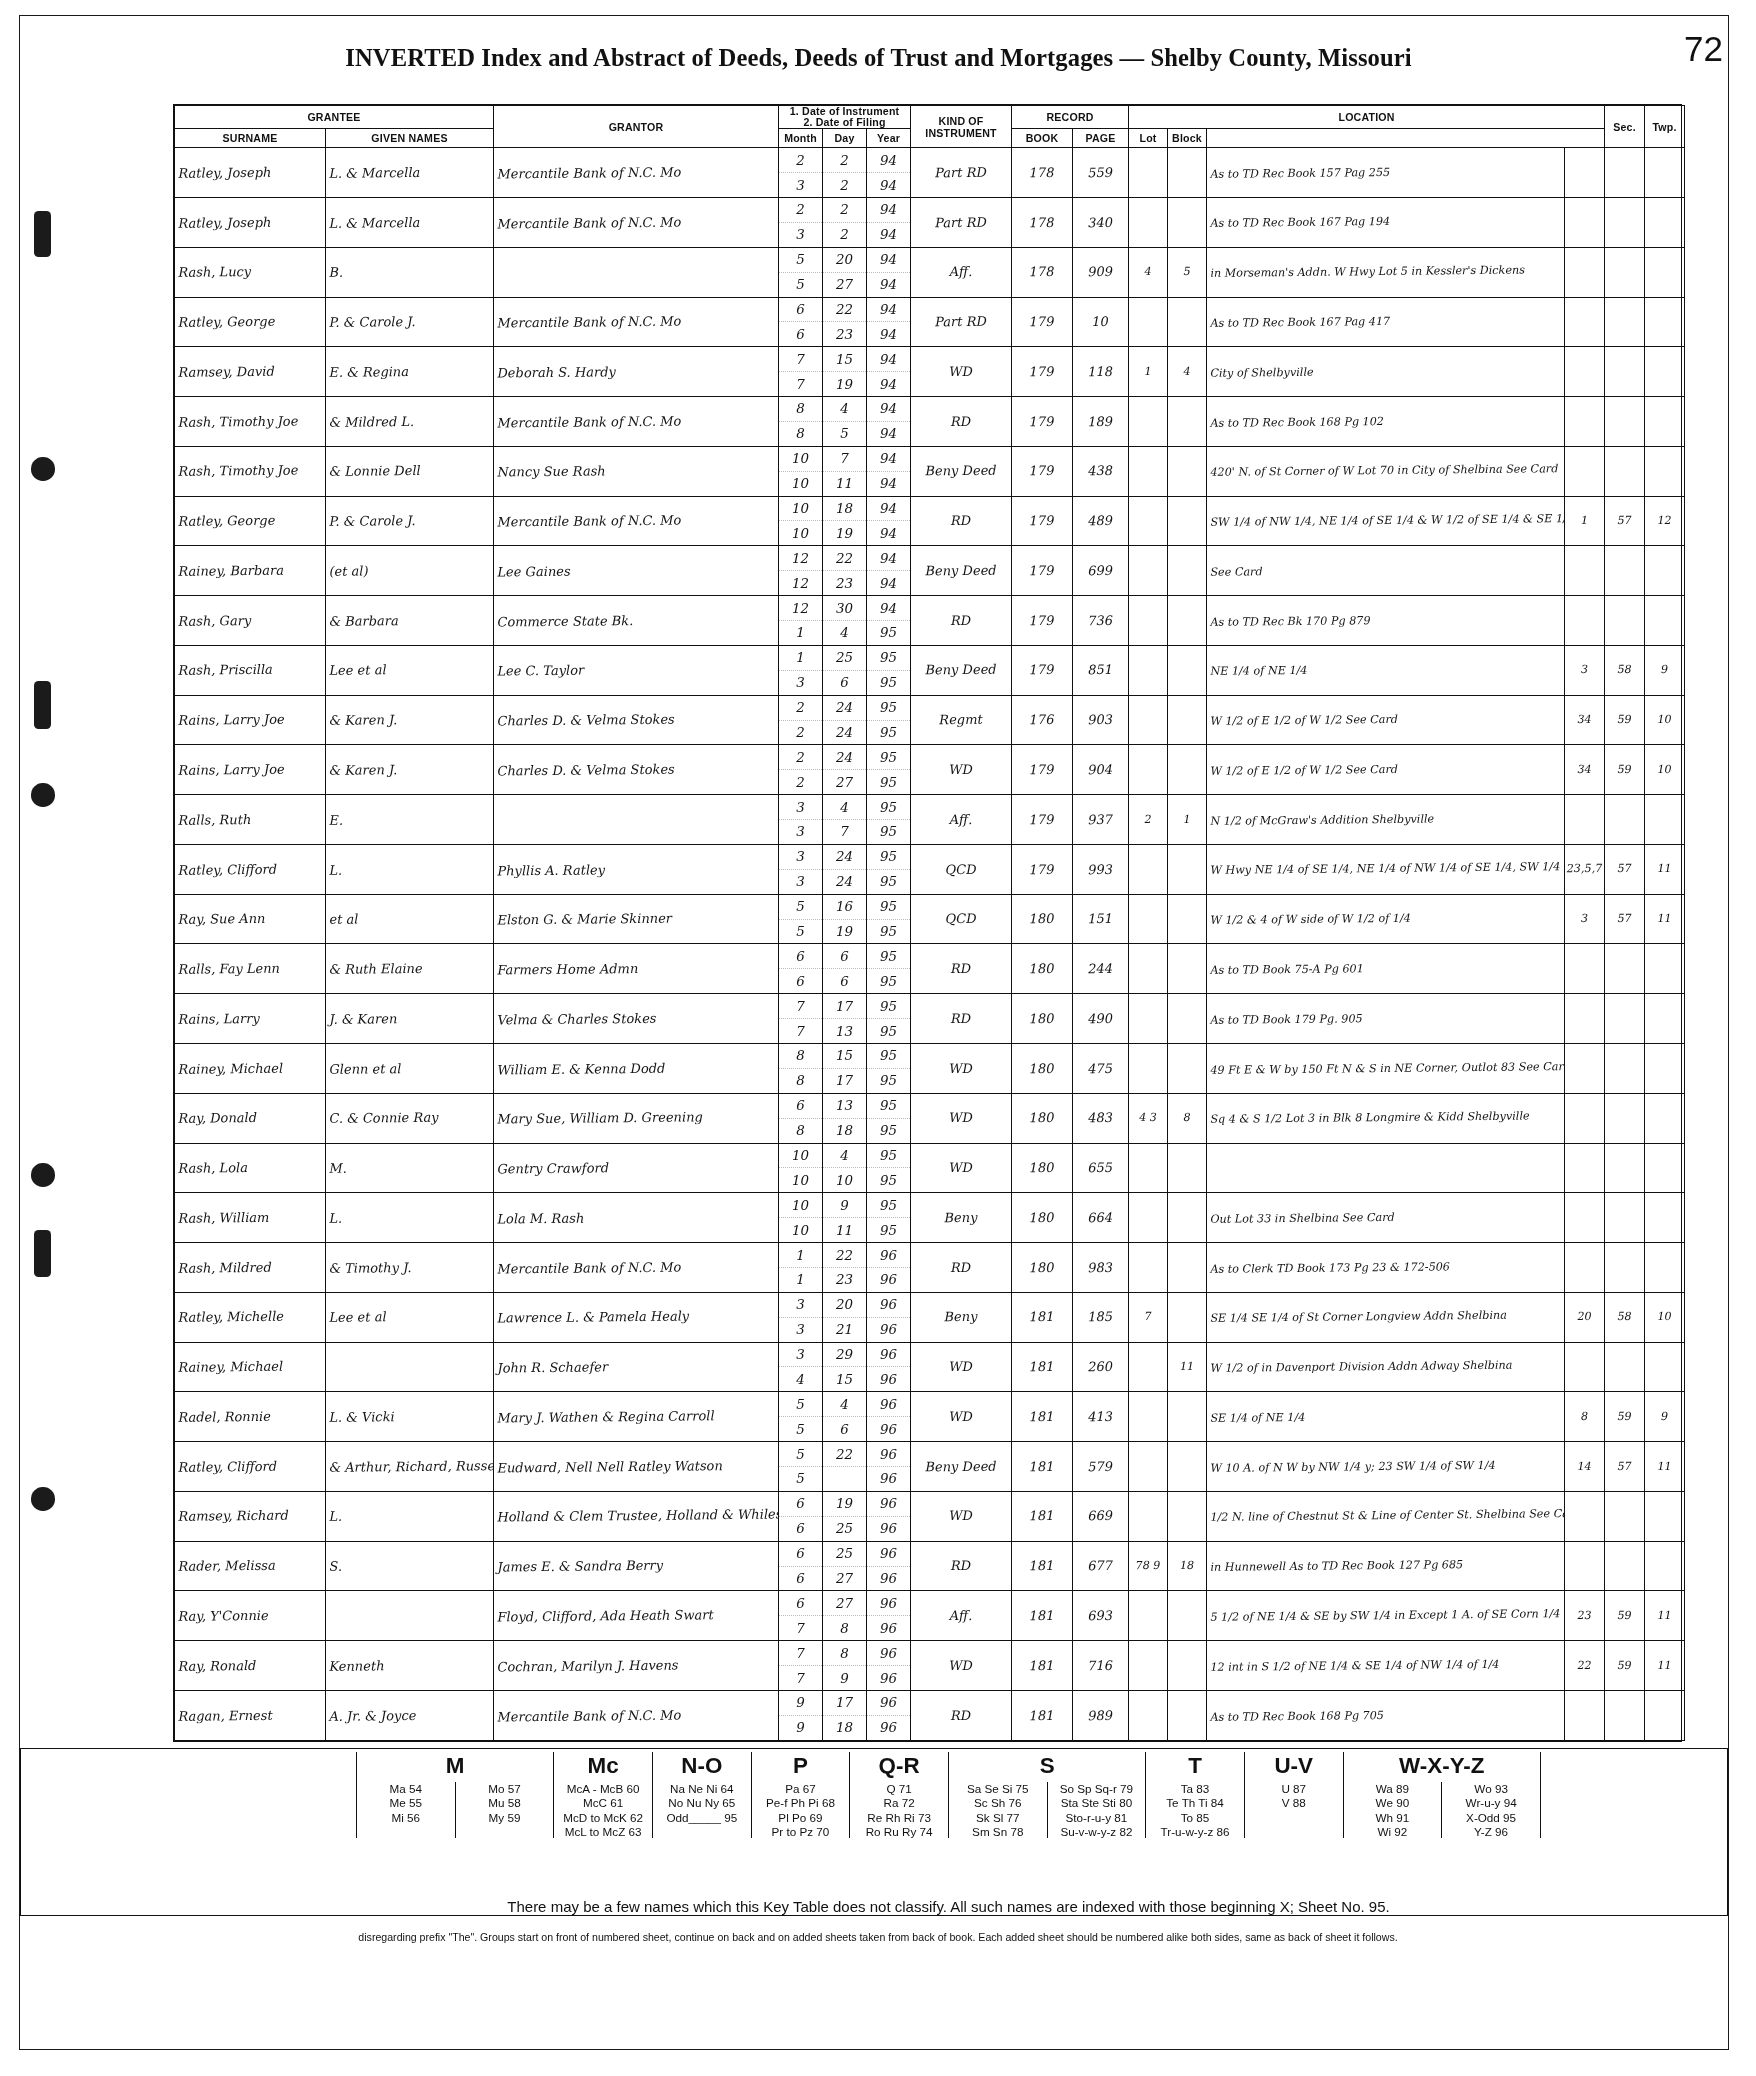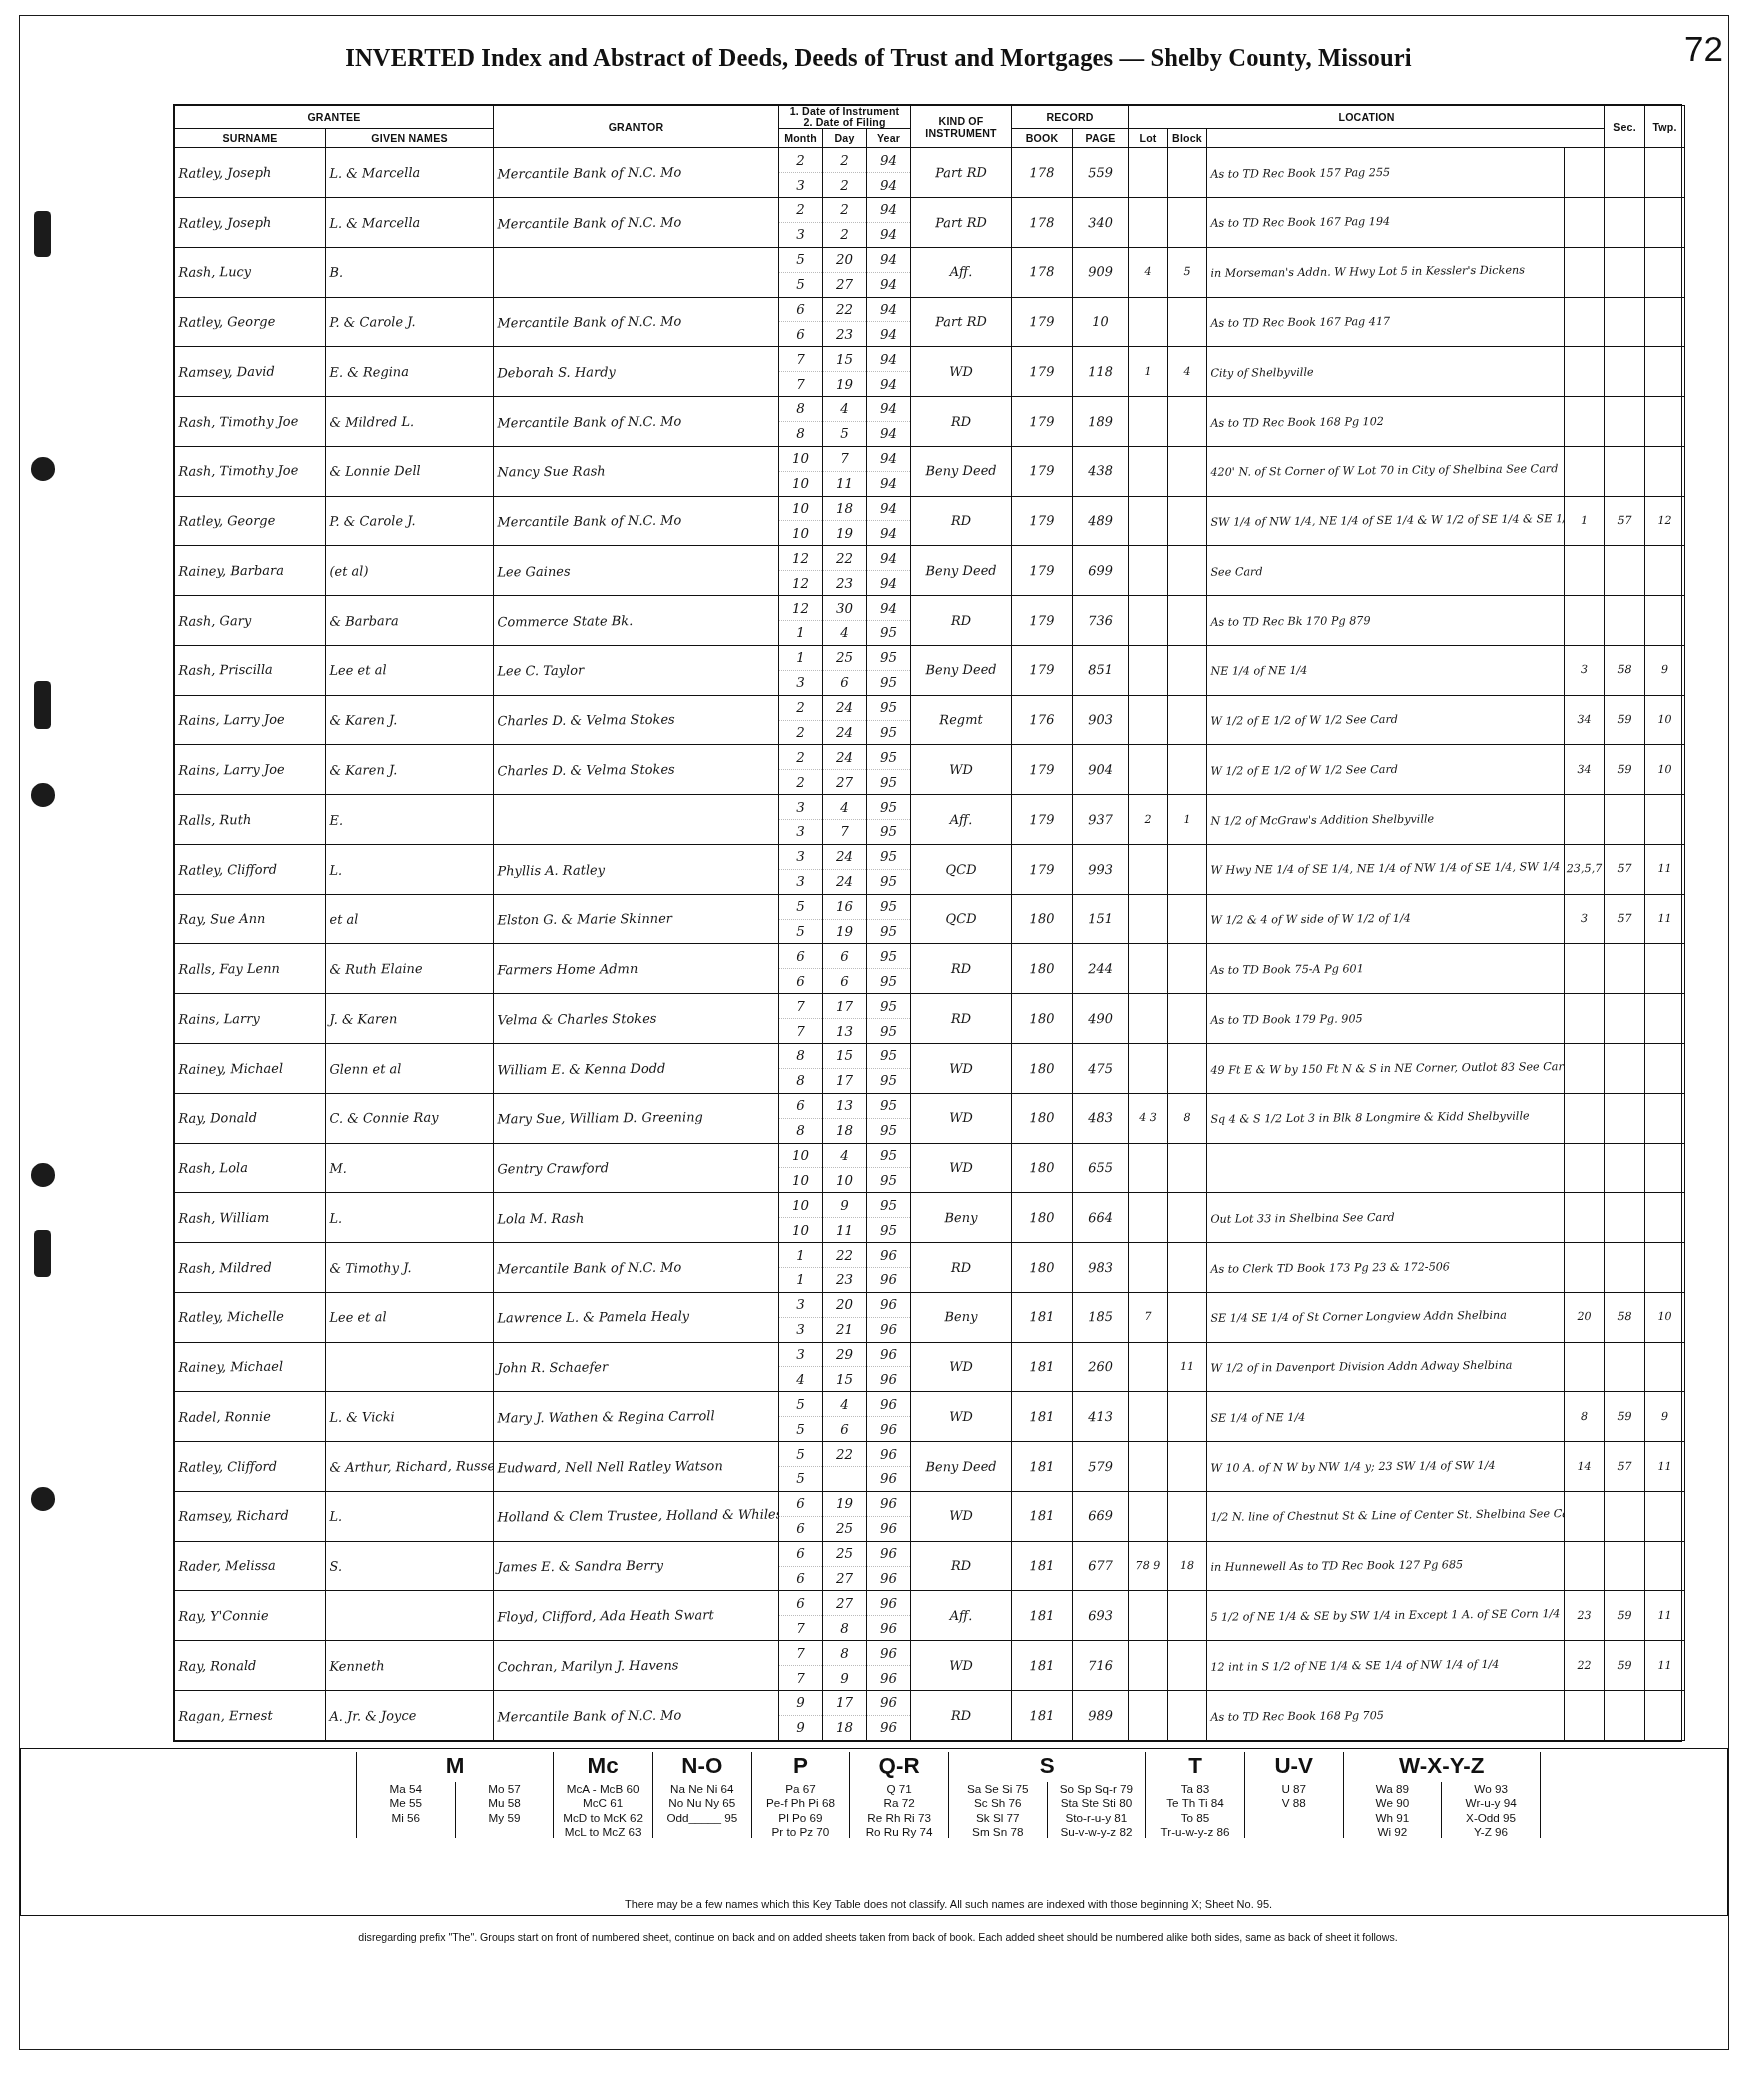--- a/index.html
+++ b/index.html
@@ -180,21 +180,21 @@
     border-right: 1.1px solid #111;
     white-space: nowrap;
     text-align: center;
   }
   .key-note {
     position: absolute;
     left: 0; right: 0;
     top: 146px;
     text-align: center;
     font-family: "Liberation Sans", sans-serif;
-    font-size: 11px;
+    font-size: 15px;
     color: #111;
   }
   .footer-note {
     position: absolute;
     left: 291px;
     top: 1930px;
     width: 1174px;
     text-align: center;
     font-family: "Liberation Sans", sans-serif;
     font-size: 10.6px;

